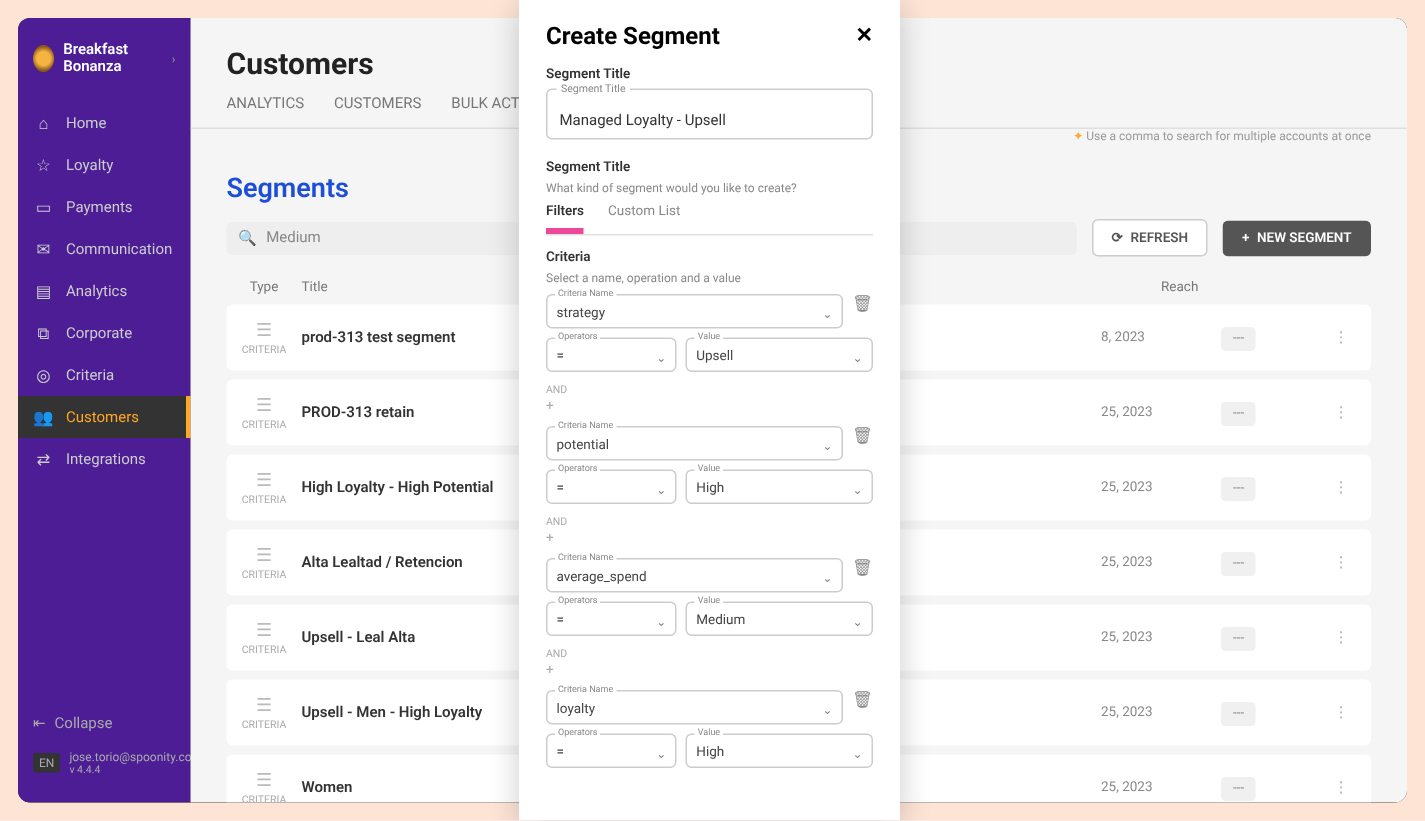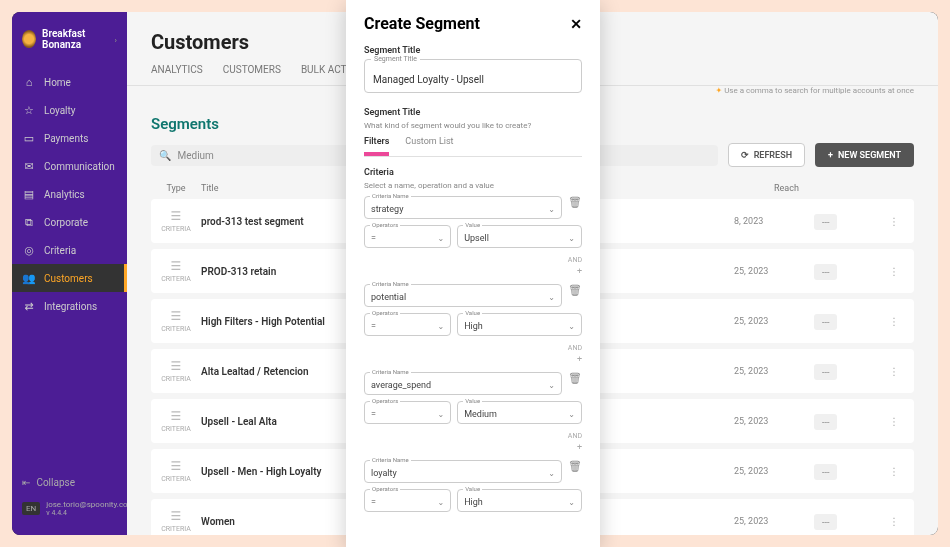--- a/index.html
+++ b/index.html
@@ -13,21 +13,21 @@
     .nav-item.active {background:#333;color:#ffa726;border-right:3px solid #ffa726;}
     .nav-icon {width:14px;height:14px;display:flex;align-items:center;justify-content:center;font-size:11px;}
     .sidebar-bottom {margin-top:auto;padding:4px 10px;}
     .collapse-btn {display:flex;align-items:center;gap:6px;font-size:10px;color:#aaa;padding:6px 0;cursor:pointer;}
     .user-info {display:flex;align-items:center;gap:6px;padding:6px 0;font-size:8px;color:#aaa;}
     .lang-chip {background:#333;padding:2px 4px;border-radius:2px;font-size:8px;}
     .main {flex:1;background:#f5f5f5;display:flex;flex-direction:column;overflow:hidden;}
     .page-title {font-size:20px;font-weight:700;color:#222;padding:18px 24px 10px;}
     .tabs {display:flex;gap:20px;padding:0 24px;border-bottom:1px solid #e0e0e0;font-size:10px;color:#777;}
     .tab {padding:0 0 10px;cursor:pointer;}
-    .section-title {font-size:15px;font-weight:600;color:#0f766e;padding:16px 24px 10px;}
+    .section-title {font-size:18px;font-weight:600;color:#1d4ed8;padding:16px 24px 10px;}
     .toolbar {display:flex;align-items:center;padding:0 24px 10px;gap:10px;}
     .filter-input {flex:1;display:flex;align-items:center;gap:6px;background:#eee;border-radius:4px;padding:5px 8px;font-size:10px;color:#888;}
     .btn {display:flex;align-items:center;gap:5px;padding:6px 12px;border-radius:4px;font-size:9px;font-weight:600;cursor:pointer;border:1px solid transparent;}
     .btn-refresh {background:#fff;border:1px solid #ccc;color:#555;}
     .btn-new {background:#555;color:#fff;}
     .hint-text {font-size:8px;color:#999;text-align:right;padding:0 24px 4px;}
     .table {padding:0 24px;}
     .table-header {display:flex;font-size:9px;color:#777;padding:6px 0;}
     .col-type {width:50px;text-align:center;}
     .col-title {flex:1;}
@@ -58,21 +58,21 @@
     .modal-tab.active {color:#333;font-weight:600;border-bottom:4px solid #ec4899;}
     .criteria-block {margin-bottom:8px;}
     .select-box {border:1px solid #ccc;border-radius:4px;padding:7px 6px 4px;position:relative;font-size:9px;color:#444;flex:1;display:flex;justify-content:space-between;align-items:center;}
     .select-box .floating {position:absolute;top:-5px;left:5px;background:#fff;padding:0 2px;font-size:6px;color:#888;}
     .select-box .chev {font-size:8px;color:#888;}
     .criteria-name-row {display:flex;gap:6px;align-items:flex-start;margin-bottom:6px;}
     .criteria-name-row .select-box {flex:1;}
     .trash-icon {font-size:11px;color:#888;cursor:pointer;}
     .op-value-row {display:flex;gap:6px;}
     .op-value-row .select-box:first-child {flex:0 0 40%;}
-    .and-connector {text-align:right;font-size:7px;color:#aaa;margin:8px 0;}
+    .and-connector {text-align:left;font-size:7px;color:#aaa;margin:8px 0;}
     .and-connector .plus {display:block;font-size:9px;margin-top:2px;}
   </style>
 </head>
 <body>
 
 <div class="app-shell">
   <div class="sidebar">
     <div class="brand">
       <div class="brand-logo"></div>
       <span>Breakfast Bonanza</span>
@@ -183,21 +183,21 @@
     <div class="row-title">PROD-313 retain</div>
     <div class="row-date">25, 2023</div>
     <div class="row-reach"><span class="reach-pill">---</span></div>
     <div class="row-actions">⋮</div>
           </div>
           <div class="table-row">
     <div class="type-chip">
               <span class="type-chip-icon">☰</span>
               <span>CRITERIA</span>
             </div>
-    <div class="row-title">High Filters - High Potential</div>
+    <div class="row-title">High Loyalty - High Potential</div>
     <div class="row-date">25, 2023</div>
     <div class="row-reach"><span class="reach-pill">---</span></div>
     <div class="row-actions">⋮</div>
           </div>
           <div class="table-row">
     <div class="type-chip">
               <span class="type-chip-icon">☰</span>
               <span>CRITERIA</span>
             </div>
     <div class="row-title">Alta Lealtad / Retencion</div>

